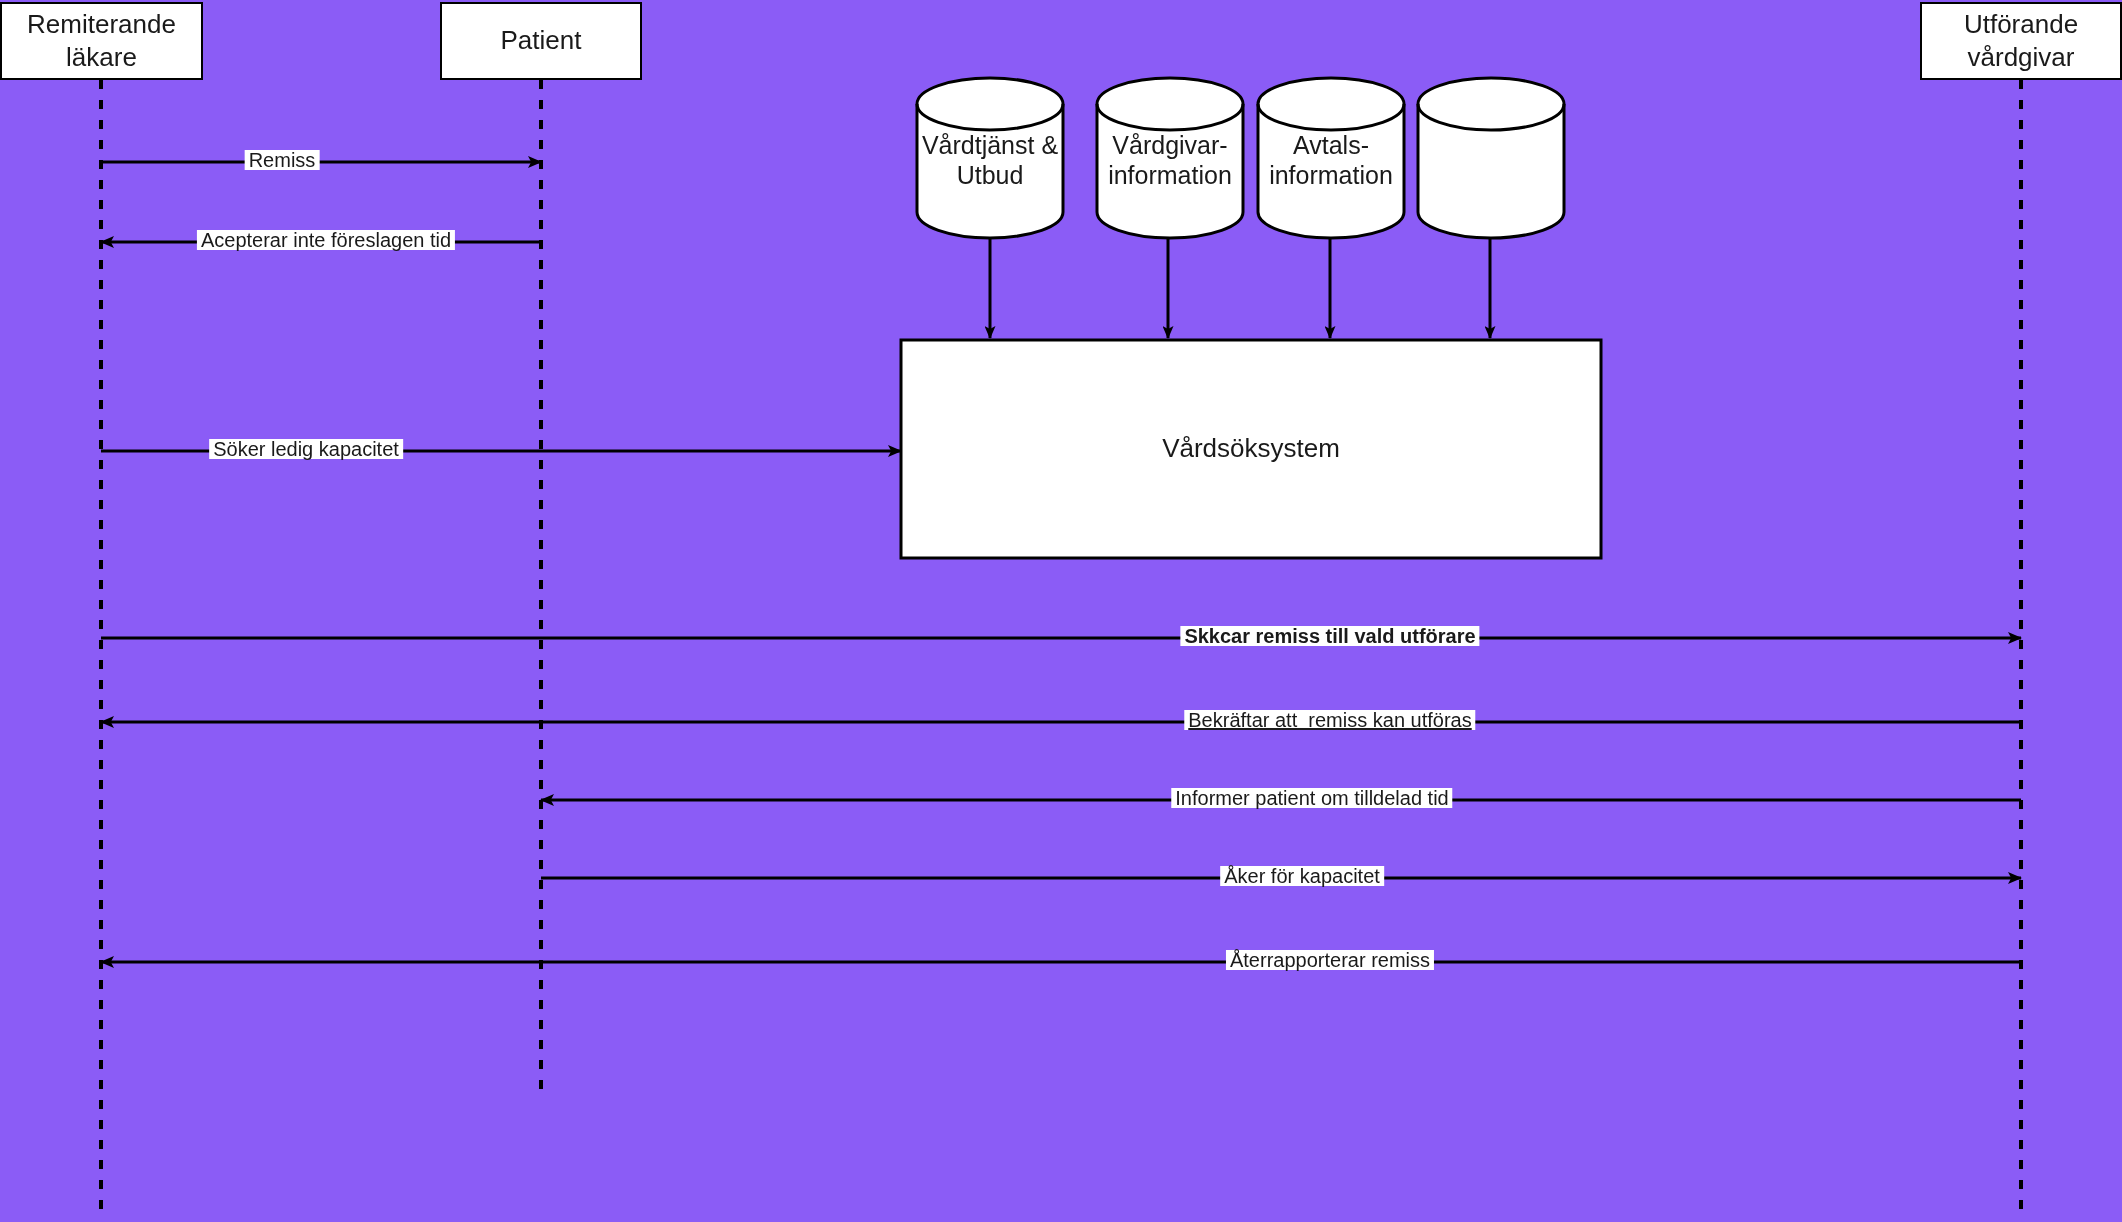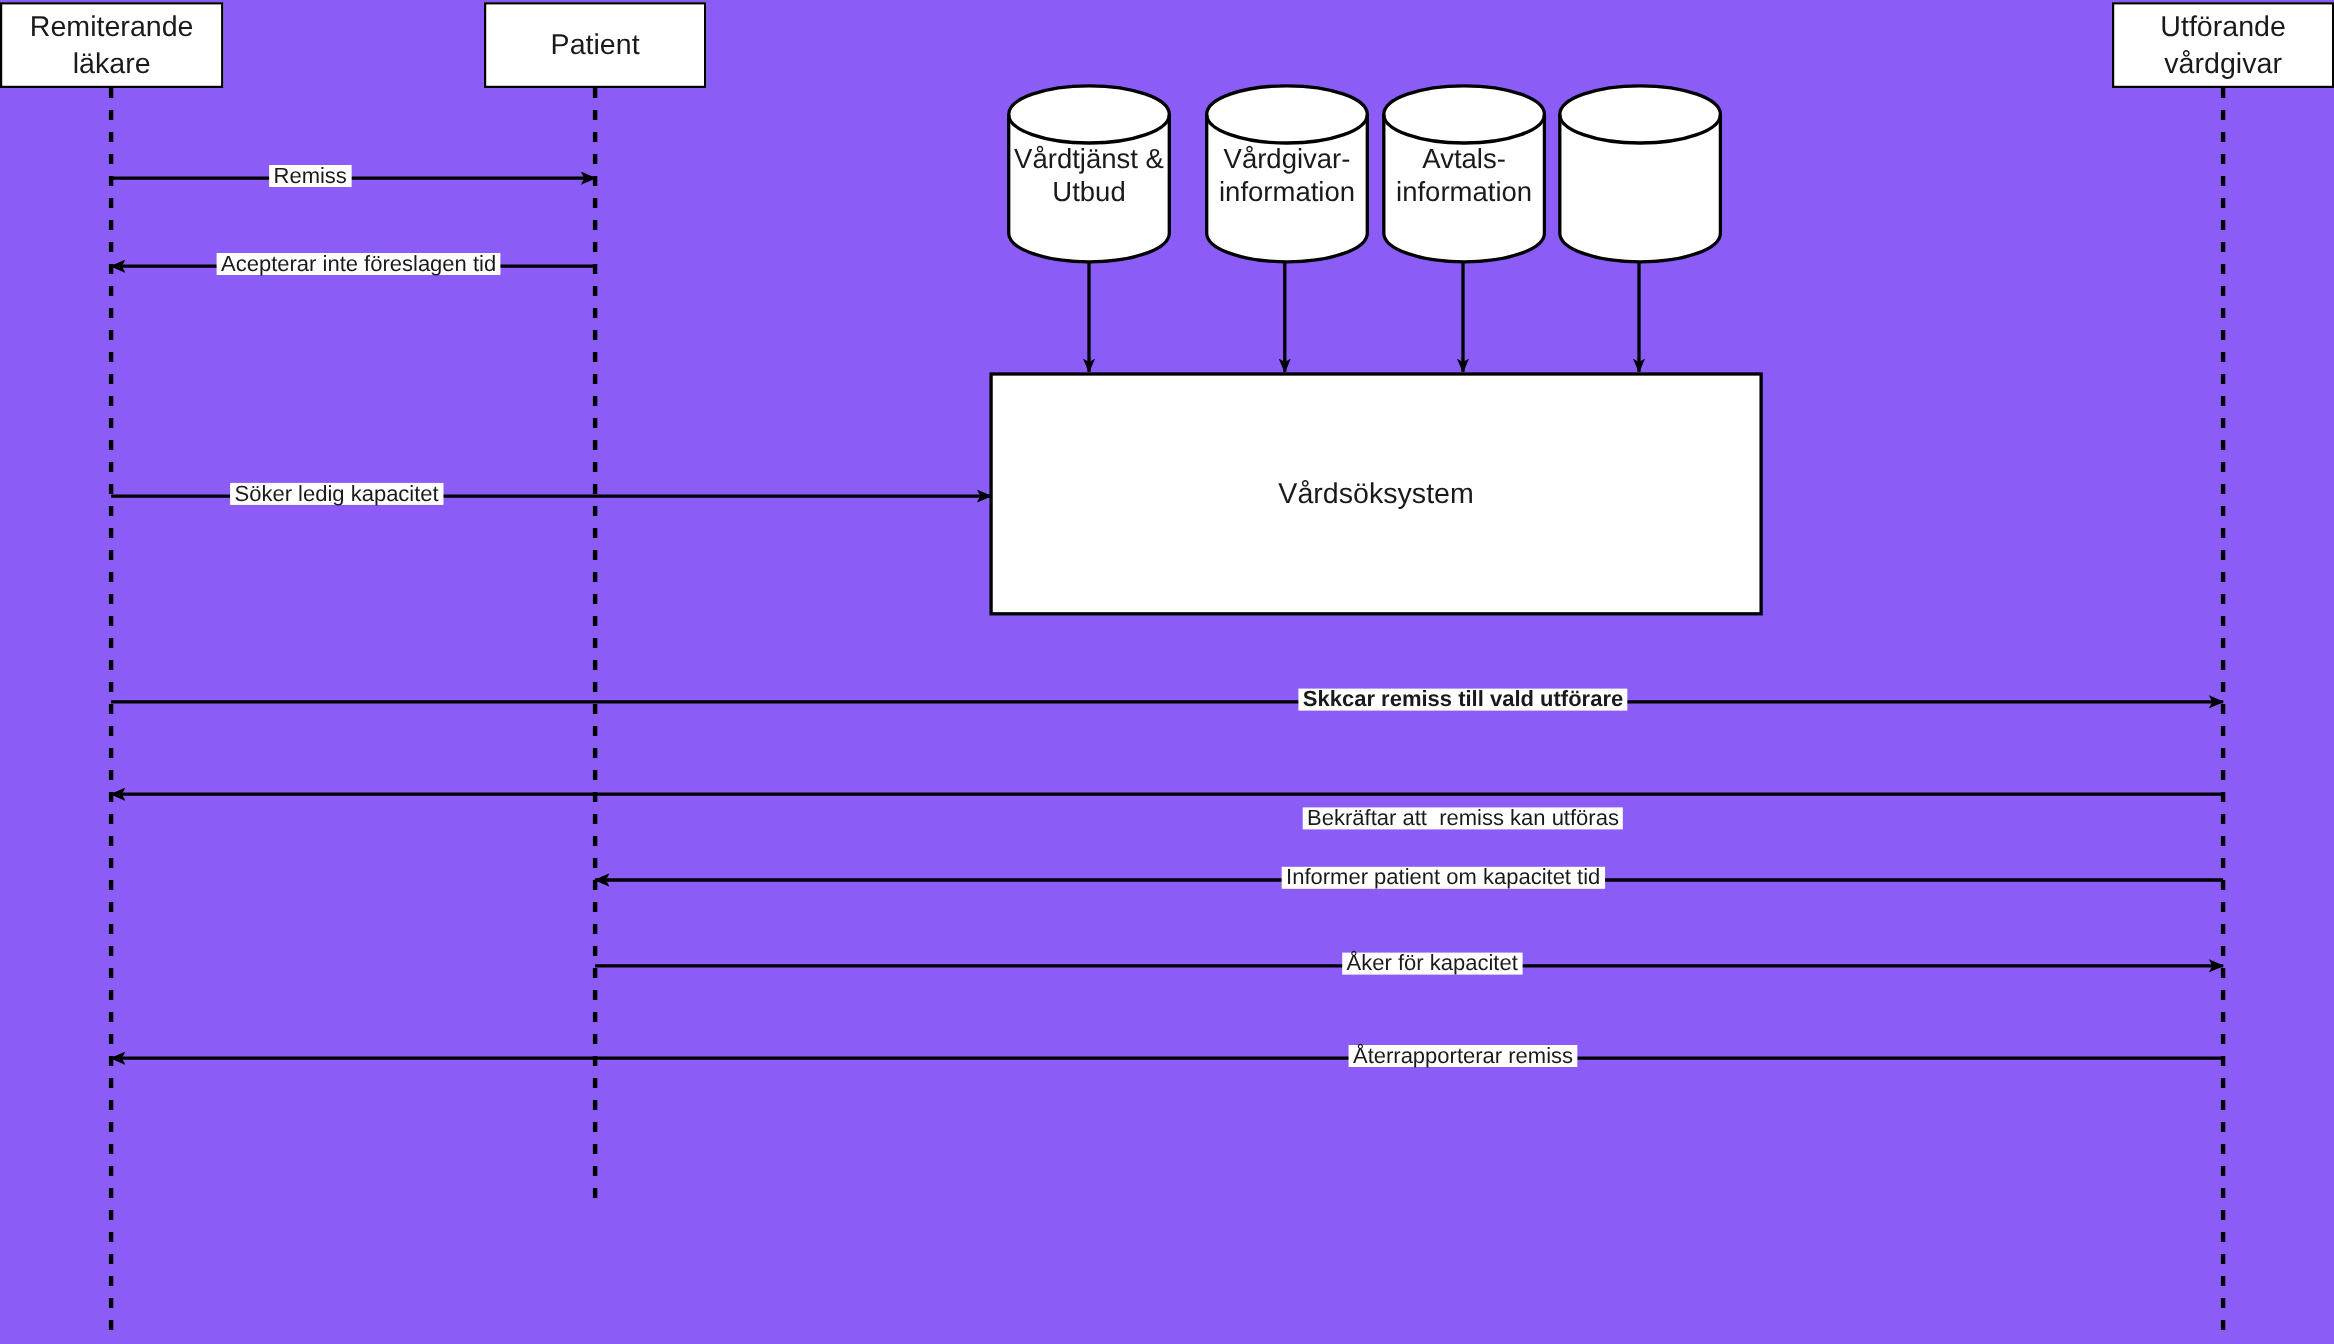--- a/index.html
+++ b/index.html
@@ -124,18 +124,18 @@
 information</div>
   <div class="store-label" id="store-label-2" style="left: 1258px; width: 146px; top: 129.5px;">Avtals-
 information</div>
 
   <div class="system-label" id="system-label" style="left: 901px; width: 700px; top: 433px;">Vårdsöksystem</div>
 
   <div class="msg-label" id="msg-label-0" style="left: 282px; top: 160px;">Remiss</div>
   <div class="msg-label" id="msg-label-1" style="left: 326px; top: 240px;">Acepterar inte föreslagen tid</div>
   <div class="msg-label" id="msg-label-2" style="left: 306px; top: 449px;">Söker ledig kapacitet</div>
   <div class="msg-label" id="msg-label-3" style="left: 1330px; top: 636px; font-weight: bold;">Skkcar remiss till vald utförare</div>
-  <div class="msg-label" id="msg-label-4" style="left: 1330px; top: 744px;">Bekräftar att  remiss kan utföras</div>
-  <div class="msg-label" id="msg-label-5" style="left: 1312px; top: 798px;">Informer patient om kapacitet tid</div>
+  <div class="msg-label" id="msg-label-4" style="left: 1330px; top: 720px; text-decoration: underline;">Bekräftar att  remiss kan utföras</div>
+  <div class="msg-label" id="msg-label-5" style="left: 1312px; top: 798px;">Informer patient om tilldelad tid</div>
   <div class="msg-label" id="msg-label-6" style="left: 1302px; top: 876px;">Åker för kapacitet</div>
   <div class="msg-label" id="msg-label-7" style="left: 1330px; top: 960px;">Återrapporterar remiss</div>
 
 </div>
 
 </body></html>

